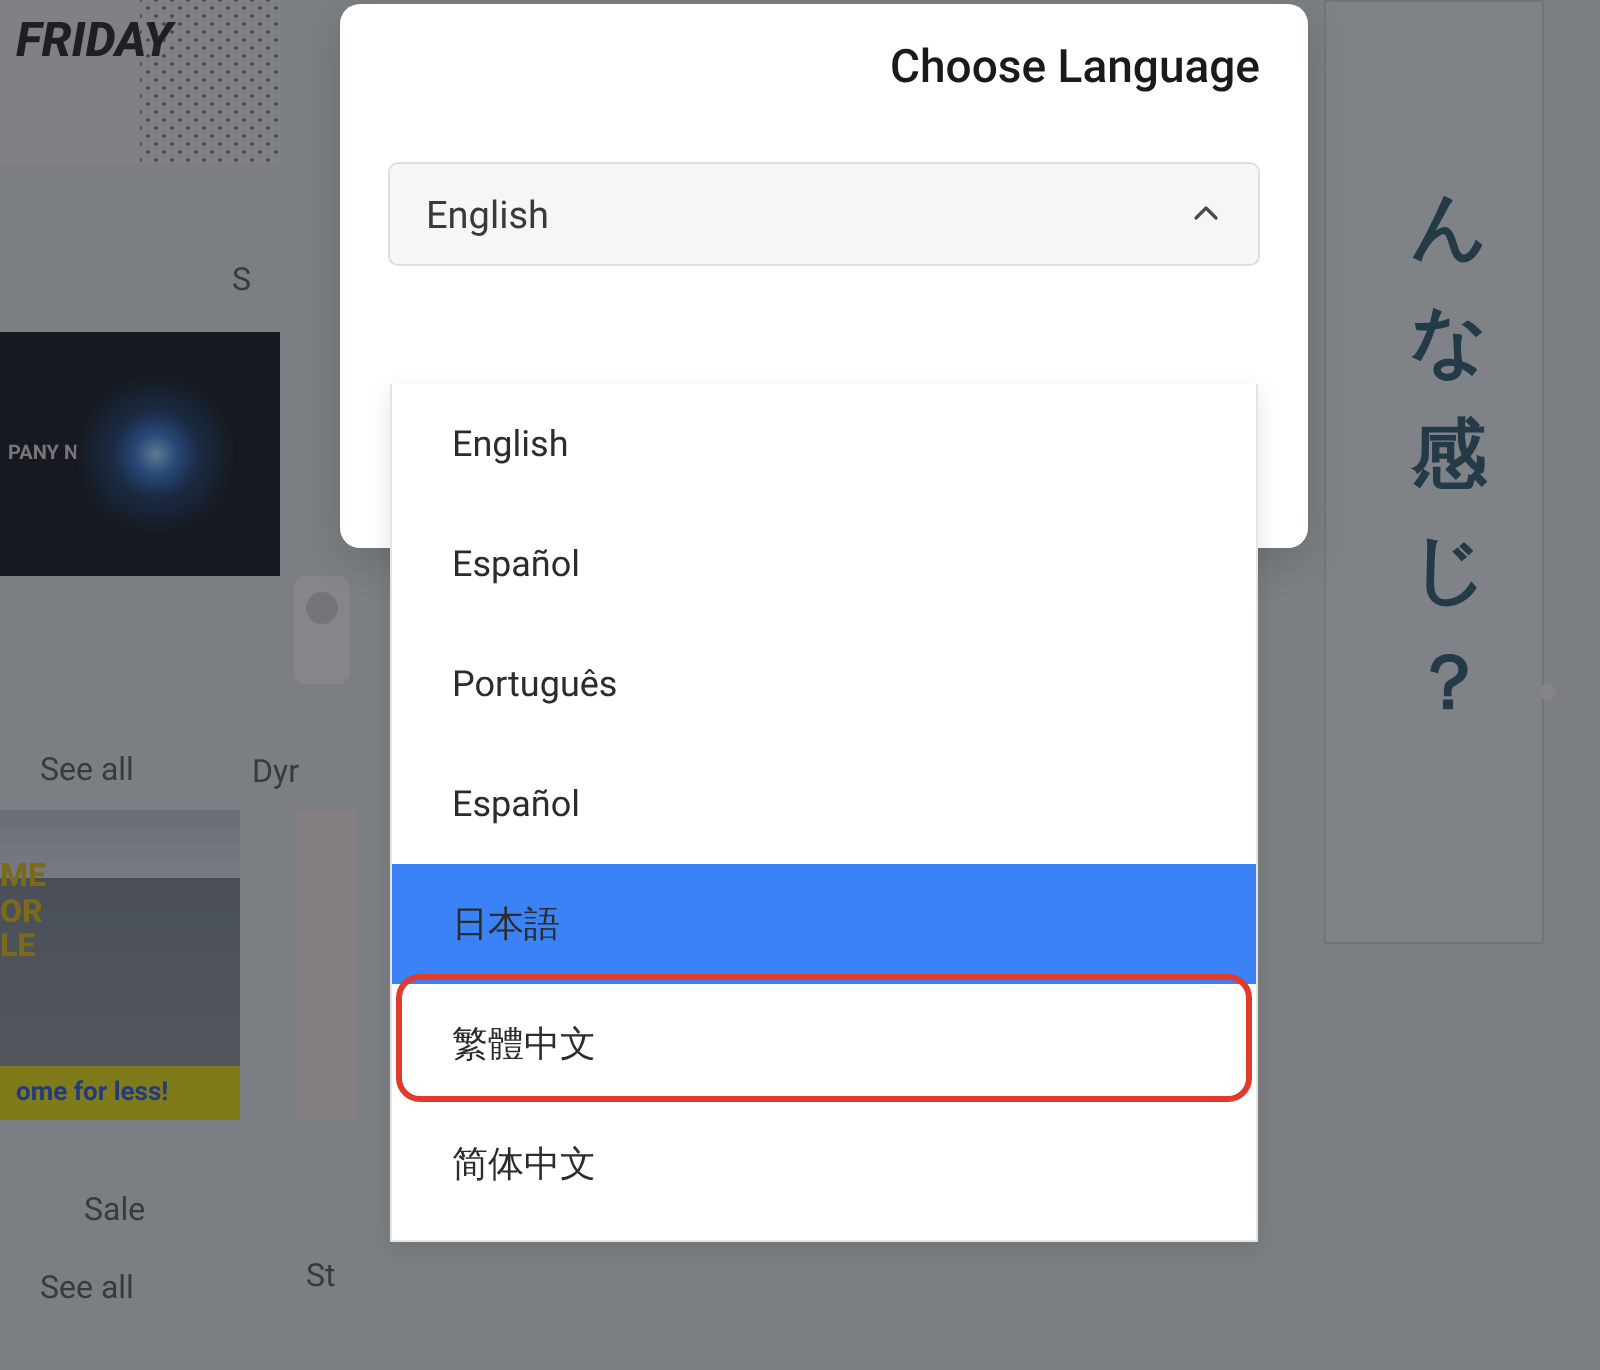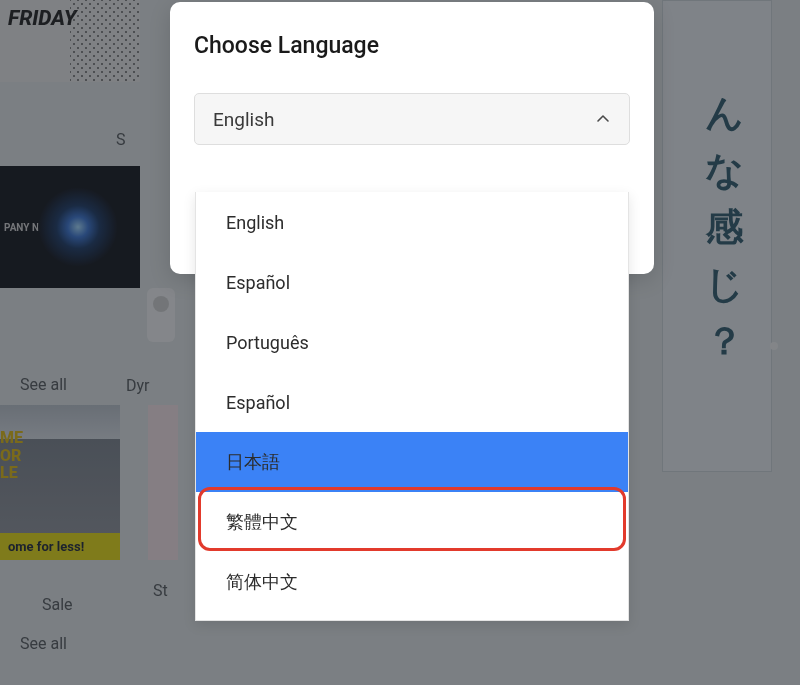--- a/index.html
+++ b/index.html
@@ -23,21 +23,21 @@
       background: #ccc;
       overflow: hidden;
     }
     .bg-thumb.friday {
       left: 0; top: 0; width: 140px; height: 82px;
       background: #e8e8e8;
       display: flex; align-items: flex-start; justify-content: flex-start;
       padding: 6px 8px;
       color: #111;
       font-weight: 800;
-      font-size: 21px;
+      font-size: 24px;
       font-style: italic;
     }
     .bg-thumb.friday .dots {
       position: absolute; right: 0; top: 0; bottom: 0; width: 70px;
       background-image: radial-gradient(#333 1px, transparent 1px), radial-gradient(#333 1px, transparent 1px);
       background-size: 8px 8px;
       background-position: 0 0, 4px 4px;
       opacity: 0.6;
     }
     .bg-thumb.lens {
@@ -62,21 +62,21 @@
       display: flex; flex-direction: column; justify-content: flex-end;
     }
     .bg-thumb.room .ceiling {
       position: absolute; left: 0; right: 0; top: 0; height: 34px;
       background: linear-gradient(#b7bfc8, #d7dde4);
     }
     .bg-thumb.room .txt {
       position: absolute; left: 0; top: 24px; font-size: 16px; font-weight: 800; line-height: 1.1; color: #ddb500;
     }
     .bg-thumb.room .band {
-      background: #e8dc00; color: #0f172a; font-weight: 700; font-size: 13px;
+      background: #e8dc00; color: #1d4ed8; font-weight: 700; font-size: 13px;
       padding: 6px 8px; width: 100%;
     }
     .bg-thumb.speaker {
       left: 147px; top: 288px; width: 28px; height: 54px;
       background: #f3f4f5;
       border-radius: 6px;
       display: flex; align-items: flex-start; justify-content: center;
       padding-top: 8px;
     }
     .bg-thumb.speaker .circle {
@@ -89,21 +89,21 @@
 
     .bg-label {
       position: absolute;
       color: #4a4f53;
       font-size: 16px;
     }
     .bg-label.seen1 { left: 116px; top: 130px; }
     .bg-label.dyr { left: 126px; top: 345px; margin-top: 31px; }
     .bg-label.seeall1 { left: 20px; top: 375px; }
     .bg-label.sale { left: 42px; top: 595px; }
-    .bg-label.sta { left: 153px; top: 581px; }
+    .bg-label.sta { left: 153px; top: 628px; }
     .bg-label.seeall2 { left: 20px; top: 634px; }
 
     .bg-right-panel {
       position: absolute;
       right: 28px; top: 0; width: 110px; height: 472px;
       background: #e8eef1;
       border: 1px solid #c8d1d6;
     }
     .bg-jp {
       position: absolute;
@@ -132,25 +132,25 @@
       position: absolute;
       left: 170px; top: 2px;
       width: 484px;
       height: 272px;
       background: #fff;
       border-radius: 10px;
       box-shadow: 0 6px 22px rgba(0,0,0,0.14);
       padding: 16px 24px 24px;
     }
     .modal-title {
-      text-align: left;
+      text-align: right;
       font-size: 23px;
       font-weight: 500;
       color: #1a1a1a;
-      margin-top: 14px;
+      margin-top: 2px;
       margin-bottom: 34px;
     }
     .selectbox {
       display: flex; align-items: center; justify-content: space-between;
       height: 52px;
       background: #f6f6f6;
       border: 1px solid #dedede;
       border-radius: 5px;
       padding: 0 18px;
       cursor: pointer;

